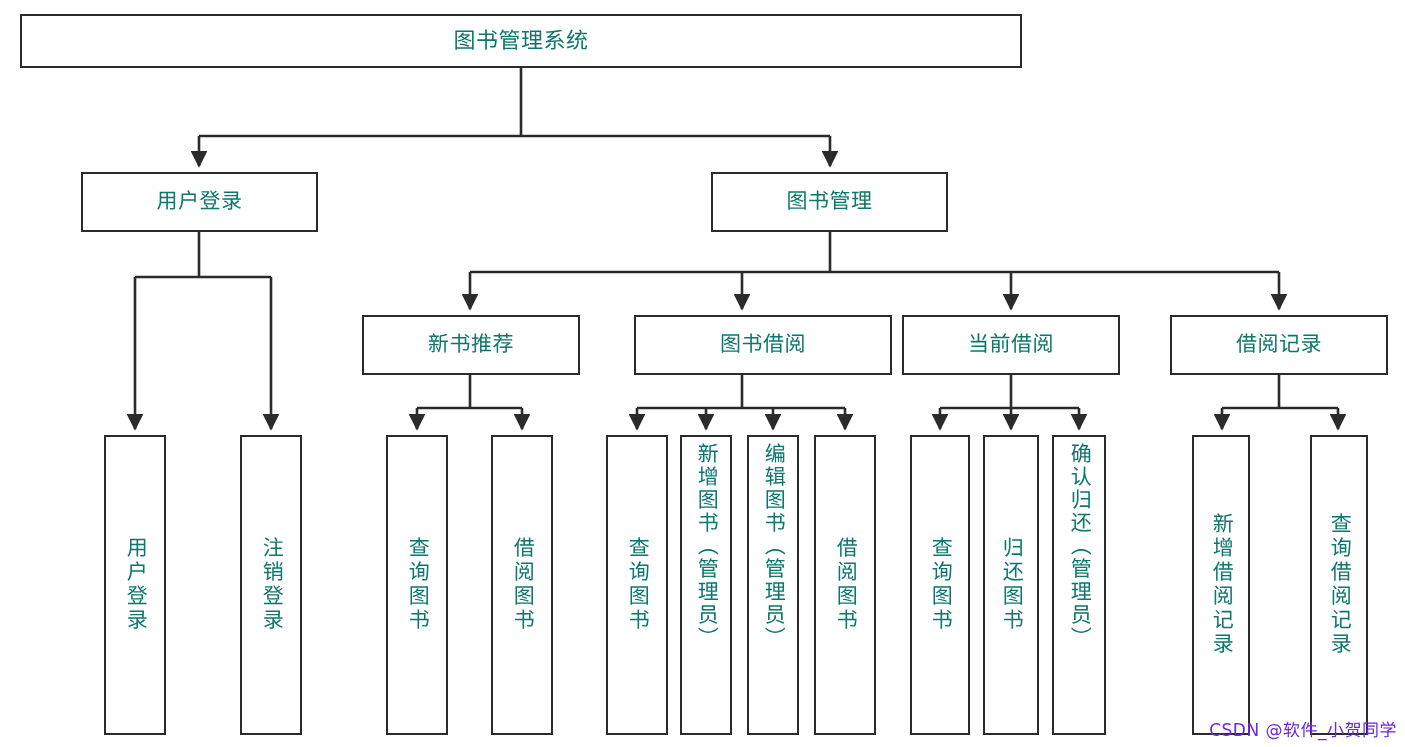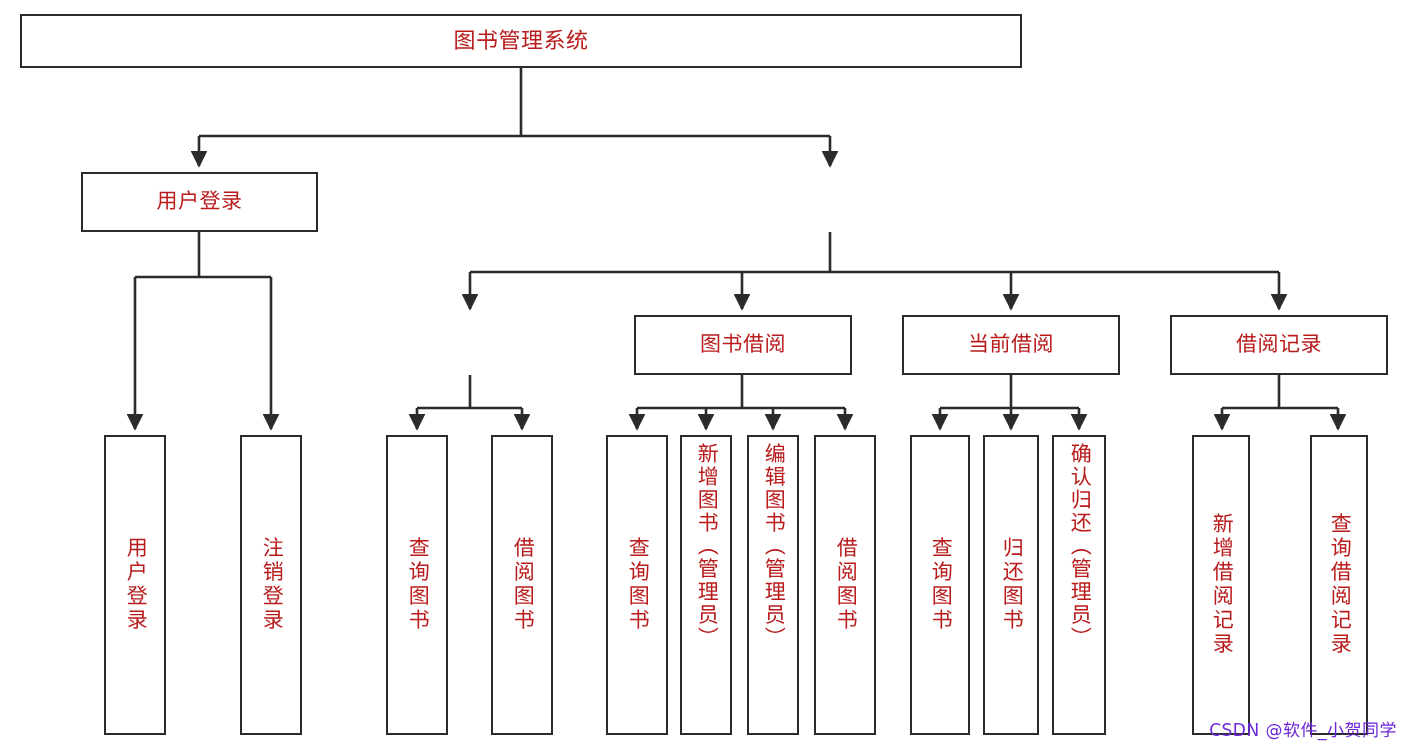--- a/index.html
+++ b/index.html
@@ -27,21 +27,21 @@
     pointer-events: none;
   }
   .node {
     position: absolute;
     box-sizing: border-box;
     background: #ffffff;
     border: 2px solid #2b2b2b;
     display: flex;
     align-items: center;
     justify-content: center;
-    color: #b91c1c;
+    color: #0f766e;
   }
   .node .label {
     display: block;
     text-align: center;
     line-height: 1.12;
     letter-spacing: 0.5px;
   }
   
   .node.h .label {
     font-size: 21px;
@@ -138,23 +138,29 @@
   </svg>
 
   <div class="node h root" style="left:20px; top:14px; width:1002px; height:54px;">
     <span class="label">图书管理系统</span>
   </div>
 
   <div class="node h" style="left:81px; top:172px; width:237px; height:60px;">
     <span class="label">用户登录</span>
   </div>
 
-
-
-  <div class="node h" style="left:634px; top:315px; width:218px; height:60px;">
+  <div class="node h" style="left:711px; top:172px; width:237px; height:60px;">
+    <span class="label">图书管理</span>
+  </div>
+
+  <div class="node h" style="left:362px; top:315px; width:218px; height:60px;">
+    <span class="label">新书推荐</span>
+  </div>
+
+  <div class="node h" style="left:634px; top:315px; width:258px; height:60px;">
     <span class="label">图书借阅</span>
   </div>
 
   <div class="node h" style="left:1170px; top:315px; width:218px; height:60px;">
     <span class="label">借阅记录</span>
   </div>
 
   <div class="node h" style="left:902px; top:315px; width:218px; height:60px;">
     <span class="label">当前借阅</span>
   </div>

